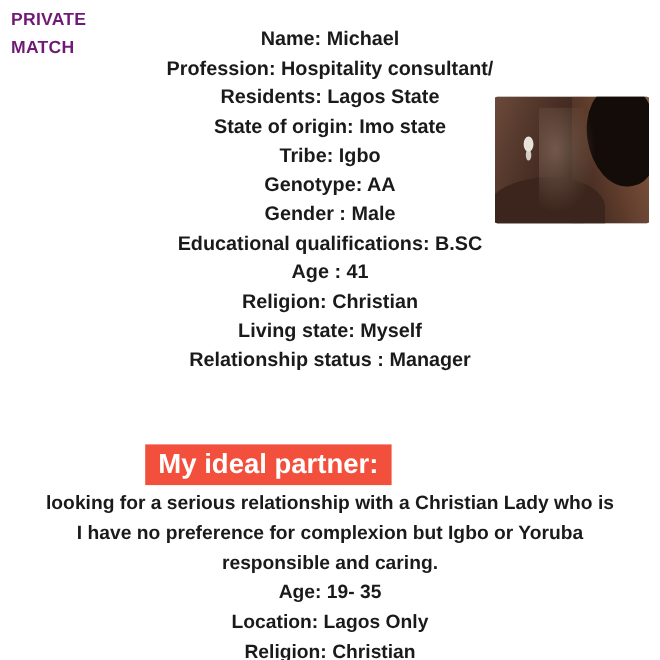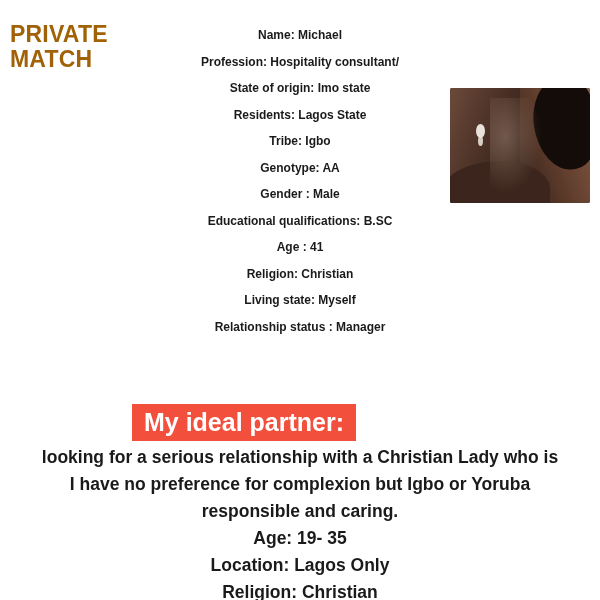--- a/index.html
+++ b/index.html
@@ -19,25 +19,25 @@
   .page {
     position: relative;
     width: 600px;
     height: 600px;
   }
 
   
   .badge {
     position: absolute;
     left: 10px;
-    top: 22px;
+    top: 6px;
     width: 112px;
-    color: #a16207;
-    font-weight: bold;
-    font-size: 23px;
+    color: #701a75;
+    font-weight: bold;
+    font-size: 16px;
     line-height: 25px;
     letter-spacing: 0.2px;
   }
   .badge .line {
     display: block;
   }
 
   
   .photo {
     position: absolute;
@@ -103,21 +103,21 @@
     background: radial-gradient(ellipse at 30% 40%, rgba(255,225,200,0.25), rgba(0,0,0,0) 70%);
   }
 
   
   .profile {
     position: absolute;
     left: 0;
     top: 22px;
     width: 600px;
     text-align: center;
-    font-size: 12px;
+    font-size: 18px;
     font-weight: bold;
     line-height: 26.5px;
     padding: 0 8px;
     box-sizing: border-box;
   }
   .profile .row {
     display: block;
     white-space: nowrap;
   }
 
@@ -171,22 +171,22 @@
     <div class="skin-right"></div>
     <div class="hair"></div>
     <div class="shoulder"></div>
     <div class="earring"></div>
     <div class="highlight"></div>
   </div>
 
   <div class="profile">
     <span class="row">Name: Michael</span>
     <span class="row">Profession: Hospitality consultant/</span>
+    <span class="row">Residents: Lagos State</span>
     <span class="row">State of origin:  Imo state</span>
-    <span class="row">Residents: Lagos State</span>
     <span class="row">Tribe:  Igbo</span>
     <span class="row">Genotype: AA</span>
     <span class="row">Gender :  Male</span>
     <span class="row">Educational qualifications: B.SC</span>
     <span class="row">Age : 41</span>
     <span class="row">Religion:  Christian</span>
     <span class="row">Living state: Myself</span>
     <span class="row">Relationship status : Manager</span>
   </div>
 

